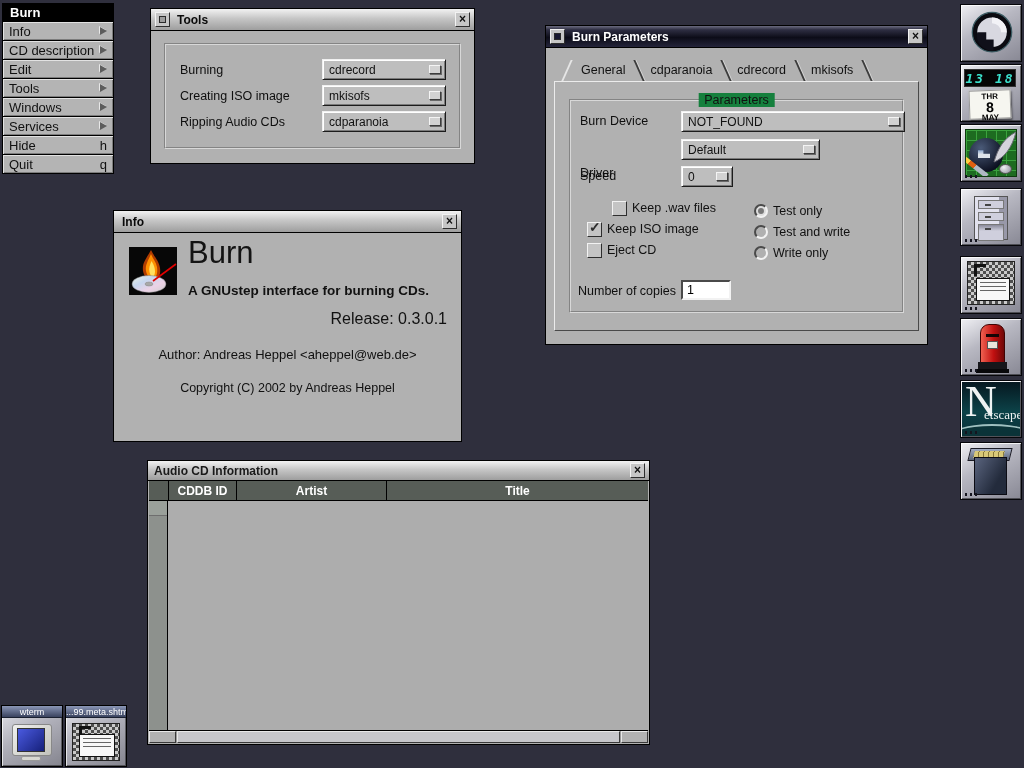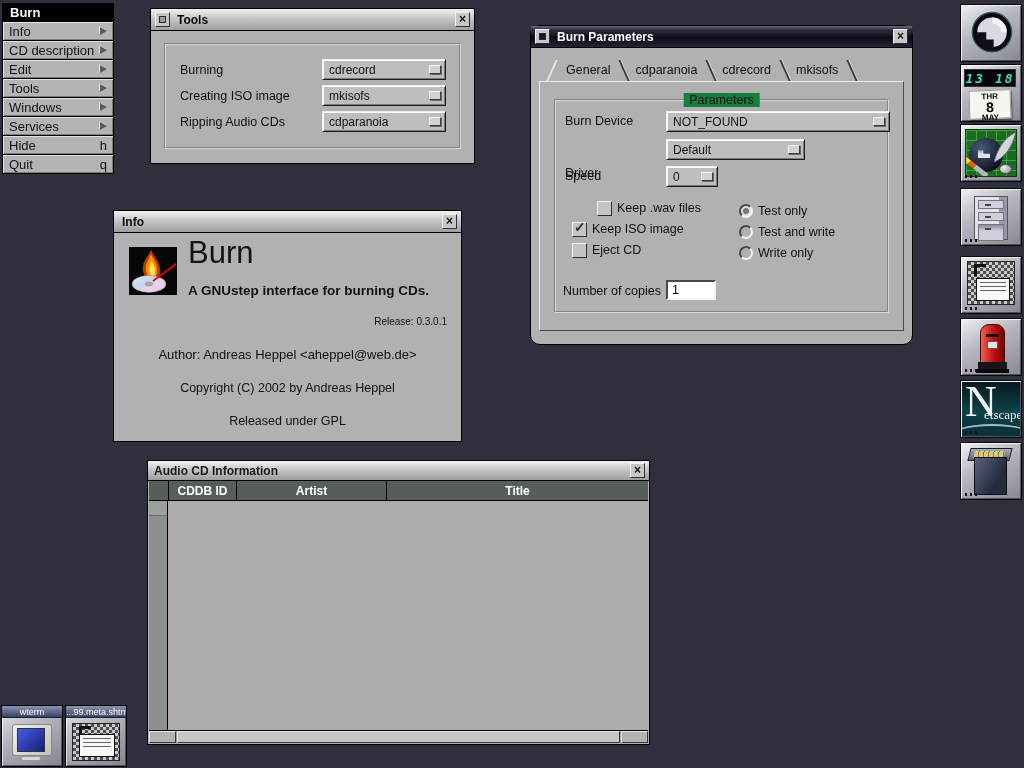--- a/index.html
+++ b/index.html
@@ -51,21 +51,21 @@
   .tri { width:0; height:0; border-top:4px solid transparent; border-bottom:4px solid transparent;
          border-left:7px solid #5c5c5c; filter:drop-shadow(-1px -1px 0 #e8e8e8); }
   .mkey { font-size:13px; color:#111; }
 
   
   #win-tools { left:150px; top:8px; width:325px; height:156px; }
   #tools-box { position:absolute; left:13px; right:13px; top:34px; bottom:14px; }
   #tools-box .popup { left:156px; width:124px; }
 
   
-  #win-params { left:530px; top:25px; width:383px; height:320px;border-radius:10px; }
+  #win-params { left:545px; top:25px; width:383px; height:320px; }
   .tabstrip { position:absolute; left:20px; top:33px; height:22px; display:flex; align-items:center; }
   .tab { font-size:12.5px; padding:0 8px; }
   .tabslash { width:2px; height:21px; background:#3c3c3c; transform:skewX(24deg); margin:0 2px 0 5px;
               box-shadow:1px 0 0 rgba(255,255,255,.5); }
   .tabslash.lead { background:#e6e6e6; transform:skewX(-24deg); margin:0 5px 0 0; box-shadow:none; }
   .tabpanel { position:absolute; left:8px; right:8px; top:55px; bottom:13px;
               border:1px solid; border-color:#ececec #4a4a4a #4a4a4a #ececec; }
   .groupbox { position:absolute; left:14px; right:14px; top:17px; bottom:17px; border:2px groove #d8d8d8; }
   .grouptitle { position:absolute; top:-8px; left:50%; transform:translateX(-50%); background:#15803d;
                 padding:0 6px; font-size:12.5px; white-space:nowrap; }
@@ -74,21 +74,21 @@
   #f-popup-2 { left:110px; top:65px;  width:52px; }
   .copies-input { position:absolute; left:110px; top:179px; width:50px; height:20px; background:#fff;
                   border:2px solid; border-color:#4a4a4a #f2f2f2 #f2f2f2 #4a4a4a;
                   font:12.5px "Liberation Sans", sans-serif; padding-left:4px; }
 
   
   #win-info { left:113px; top:210px; width:349px; height:232px; }
   #burn-icon { position:absolute; left:15px; top:36px; width:48px; height:48px; }
   .big-title { position:absolute; left:74px; top:24px; font-size:31px; color:#141414; }
   .subtitle  { position:absolute; left:74px; top:72px; font-size:13.5px; font-weight:bold; }
-  .release   { position:absolute; right:14px; top:105px; font-size:10px; }
+  .release   { position:absolute; right:14px; top:99px; font-size:16px; }
   .cline { position:absolute; left:0; width:100%; text-align:center; font-size:12.5px; }
 
   
   #win-audio { left:147px; top:460px; width:503px; height:285px; }
   #win-audio .titlebar { height:20px; }
   #win-audio .t-title { padding-left:6px; color:#1a1a1a; }
   .thead { position:absolute; left:1px; right:1px; top:20px; height:20px; display:flex; border-bottom:1px solid #000; }
   .th { background:#575d57; color:#fff; font-size:12px; font-weight:bold;
         display:flex; align-items:center; justify-content:center; border-right:1px solid #000; }
   .th:last-child { border-right:none;text-align:center; }
@@ -351,21 +351,20 @@
       <path d="M22.5 14 C21 18 19.5 21 20.5 25 C21.2 28 22.5 29.5 23.5 30.5 C25.5 29 26.5 26 25.8 22 C25.2 18 23.8 16.5 22.5 14Z" fill="#ffe060"></path>
       <ellipse cx="20" cy="37" rx="17" ry="8.5" fill="url(#cdg)" stroke="#7a7a7a" stroke-width="0.5"></ellipse>
       <ellipse cx="20" cy="37" rx="4" ry="2" fill="#a8a8a8" stroke="#888" stroke-width="0.5"></ellipse>
       <line x1="47" y1="17" x2="24" y2="34" stroke="#e00000" stroke-width="1.6"></line>
     </svg>
     <div class="big-title">Burn</div>
     <div class="subtitle">A GNUstep interface for burning CDs.</div>
     <div class="release">Release: 0.3.0.1</div>
     <div class="cline" style="top:136px; font-size:13px;">Author: Andreas Heppel &lt;aheppel@web.de&gt;</div>
     <div class="cline" style="top:170px;">Copyright (C) 2002 by Andreas Heppel</div>
-    <div class="cline" style="top:203px;">Released under GPL</div>
   </div>
 
   <div class="win" id="win-audio">
     <div class="titlebar light">
       <span class="t-title">Audio CD Information</span>
       <span class="tbtn right" style="top:2px;">
           <span class="x">×</span>
         </span>
     </div>
     <div class="thead">

